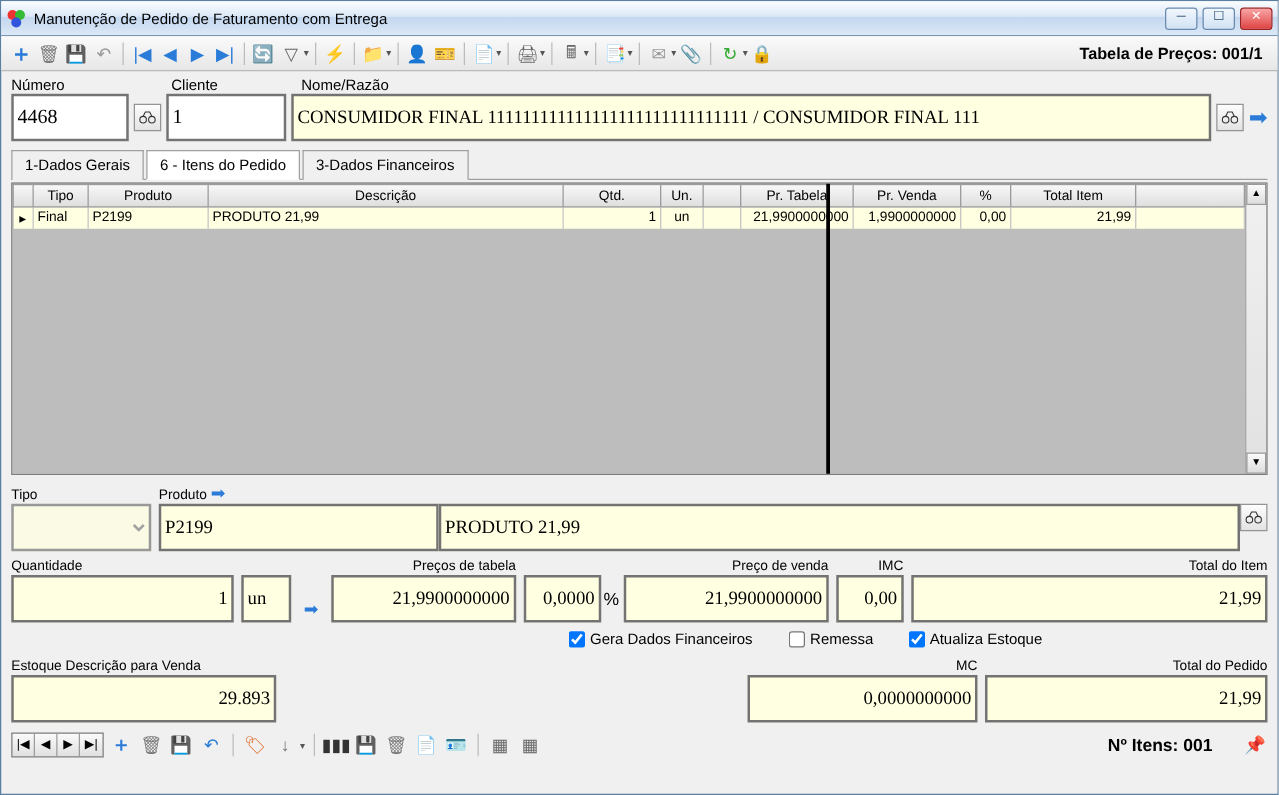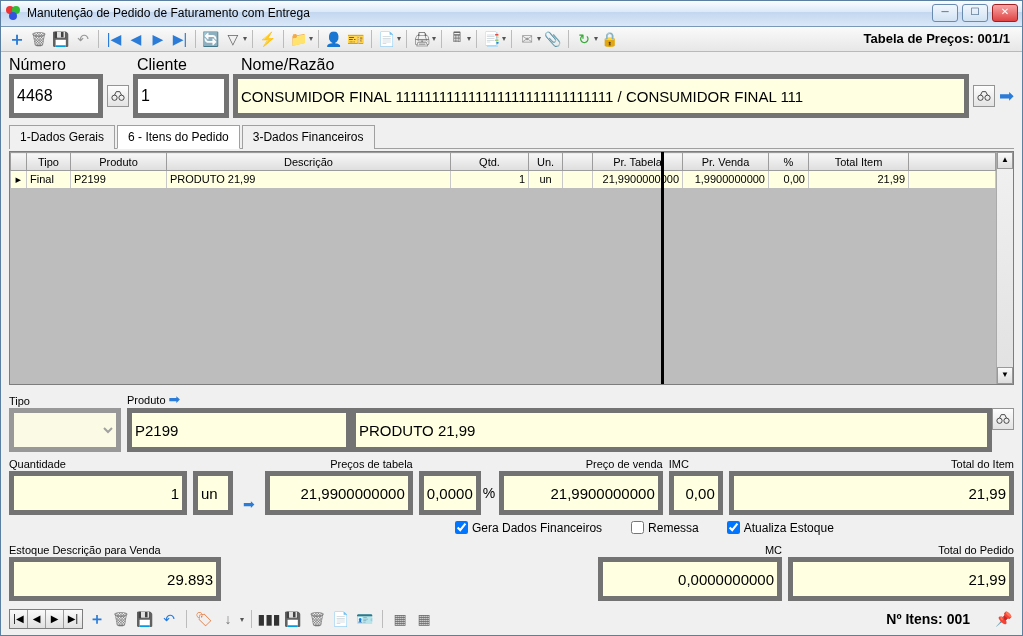--- a/index.html
+++ b/index.html
@@ -10,44 +10,44 @@
   .titlebar .title { flex: 1; color: #000; font-size: 12px; }
   .winbtns { display: flex; gap: 4px; }
   .winbtn { width: 26px; height: 18px; border: 1px solid #6a8bb0; border-radius: 3px; background: linear-gradient(#f2f7fd,#d1e2f3); font-size: 10px; text-align: center; line-height: 14px; color: #2a4d70; cursor: pointer; }
   .winbtn.close { background: linear-gradient(#f8a5a5,#e04343); color: #fff; border-color: #a02020; }
   .toolbar { height: 28px; background: linear-gradient(#fafafa,#e7e7e7); border-bottom: 1px solid #b9b9b9; display: flex; align-items: center; padding: 0 6px; gap: 2px; }
   .tbtn { width: 20px; height: 20px; display: flex; align-items: center; justify-content: center; border: 1px solid transparent; cursor: pointer; font-size: 14px; }
   .tsep { width: 1px; height: 18px; background: #bcbcbc; margin: 0 3px; }
   .tdrop { font-size: 8px; color: #555; margin-left: -2px; }
   .pricelabel { margin-left: auto; font-weight: bold; font-size: 13px; padding-right: 6px; }
   .content { flex: 1; padding: 4px 8px 6px 8px; display: flex; flex-direction: column; }
-  .labelrow { display: flex; gap: 4px; font-size: 16px; }
+  .labelrow { display: flex; gap: 4px; font-size: 12px; }
   .header-fields { display: flex; gap: 4px; align-items: center; margin-bottom: 6px; }
-  .inp { height: 22px; border: 5px solid #737373; background: #ffffe1; font-size: 15px; padding: 17px 3px; font-family: Liberation Sans, sans-serif; }
+  .inp { height: 22px; border: 2px solid #737373; background: #ffffe1; font-size: 15px; padding: 17px 3px; font-family: Liberation Serif, serif; }
   .inp[readonly] { background: #ffffe1; }
   .inp.white { background: #fff; }
   .inp.right { text-align: right; }
   .iconbtn { width: 22px; height: 22px; border: 1px solid #949494; background: linear-gradient(#fdfdfd,#e3e3e3); display: flex; align-items: center; justify-content: center; cursor: pointer; font-size: 12px; }
   .tabs { display: flex; border-bottom: 1px solid #a0a0a0; margin-bottom: 2px; }
   .tab { padding: 4px 10px; border: 1px solid #a0a0a0; border-bottom: none; background: #f0f0f0; margin-right: 2px; font-size: 12px; cursor: pointer; position: relative; top: 1px; }
   .tab.active { background: #fff; border-bottom: 1px solid #fff; }
   .grid-wrap { height: 234px; border: 1px solid #7d7d7d; background: #bdbdbd; position: relative; display: flex; }
   .grid { flex: 1; background: #bdbdbd; }
   table.g { border-collapse: collapse; width: 100%; }
   table.g th { background: linear-gradient(#f7f7f7,#dedede); border: 1px solid #9c9c9c; font-weight: normal; font-size: 11px; padding: 2px 3px; height: 18px; }
   table.g td { background: #ffffe1; border-right: 1px solid #c8c8c8; font-size: 11px; padding: 1px 3px; height: 17px; }
   .rowmark { width: 14px; background: linear-gradient(#f7f7f7,#dedede); text-align: center; }
   .scrollbar { width: 17px; background: linear-gradient(#f1f1f1,#e1e1e1); border-left: 1px solid #aaa; display: flex; flex-direction: column; }
   .sbb { height: 17px; border: 1px solid #999; background: linear-gradient(#fafafa,#ddd); font-size: 8px; text-align: center; line-height: 14px; }
   .vsplit { position: absolute; top: 0; bottom: 0; width: 3px; background: #000; left: 651px; }
   .form-row { display: flex; gap: 6px; align-items: flex-end; margin-top: 6px; }
   .fcol { display: flex; flex-direction: column; }
   .flabel { font-size: 11px; margin-bottom: 1px; }
   select.inp { background: #ffffe1; }
-  .chk { display: flex; align-items: flex-start; gap: 4px; font-size: 12px; }
+  .chk { display: flex; align-items: flex-end; gap: 4px; font-size: 12px; }
   input[type=checkbox] { width: 13px; height: 13px; }
   .navstrip { margin-top: 8px; display: flex; align-items: center; gap: 4px; }
   .navstrip .spacer { flex: 1; }
   .itemcount { font-weight: bold; font-size: 14px; }
   .arrow-blue { color: #2a7cd8; font-size: 14px; }
   .binocular { display: inline-block; width: 14px; height: 14px; }
   svg { display: block; }
   .nav-cluster { display:flex; border:1px solid #7d7d7d; background: linear-gradient(#fafafa,#e0e0e0); height:20px; }
   .nav-cluster div { width:18px; text-align:center; border-right:1px solid #9c9c9c; font-size:10px; line-height:18px; cursor:pointer; }
   .nav-cluster div:last-child { border-right:none; }
@@ -233,21 +233,21 @@
         <div style="display:flex;align-items:center">
           <input class="inp right" style="width: 62px;" value="0,0000">
           <span style="font-size:14px;margin-left:2px">%</span>
         </div>
       </div>
       <div class="fcol" style="width:164px">
         <div class="flabel" style="text-align:right">Preço de venda</div>
         <input class="inp right" style="width: 164px;" value="21,9900000000">
       </div>
       <div class="fcol" style="width:54px">
-        <div class="flabel" style="text-align:left">IMC</div>
+        <div class="flabel" style="text-align:right">IMC</div>
         <input class="inp right" readonly="" style="width: 54px;" value="0,00">
       </div>
       <div class="fcol" style="flex:1">
         <div class="flabel" style="text-align:right">Total do Item</div>
         <input class="inp right" readonly="" value="21,99" style="">
       </div>
     </div>
 
     <div class="form-row">
       <div class="fcol" style="width:440px">

